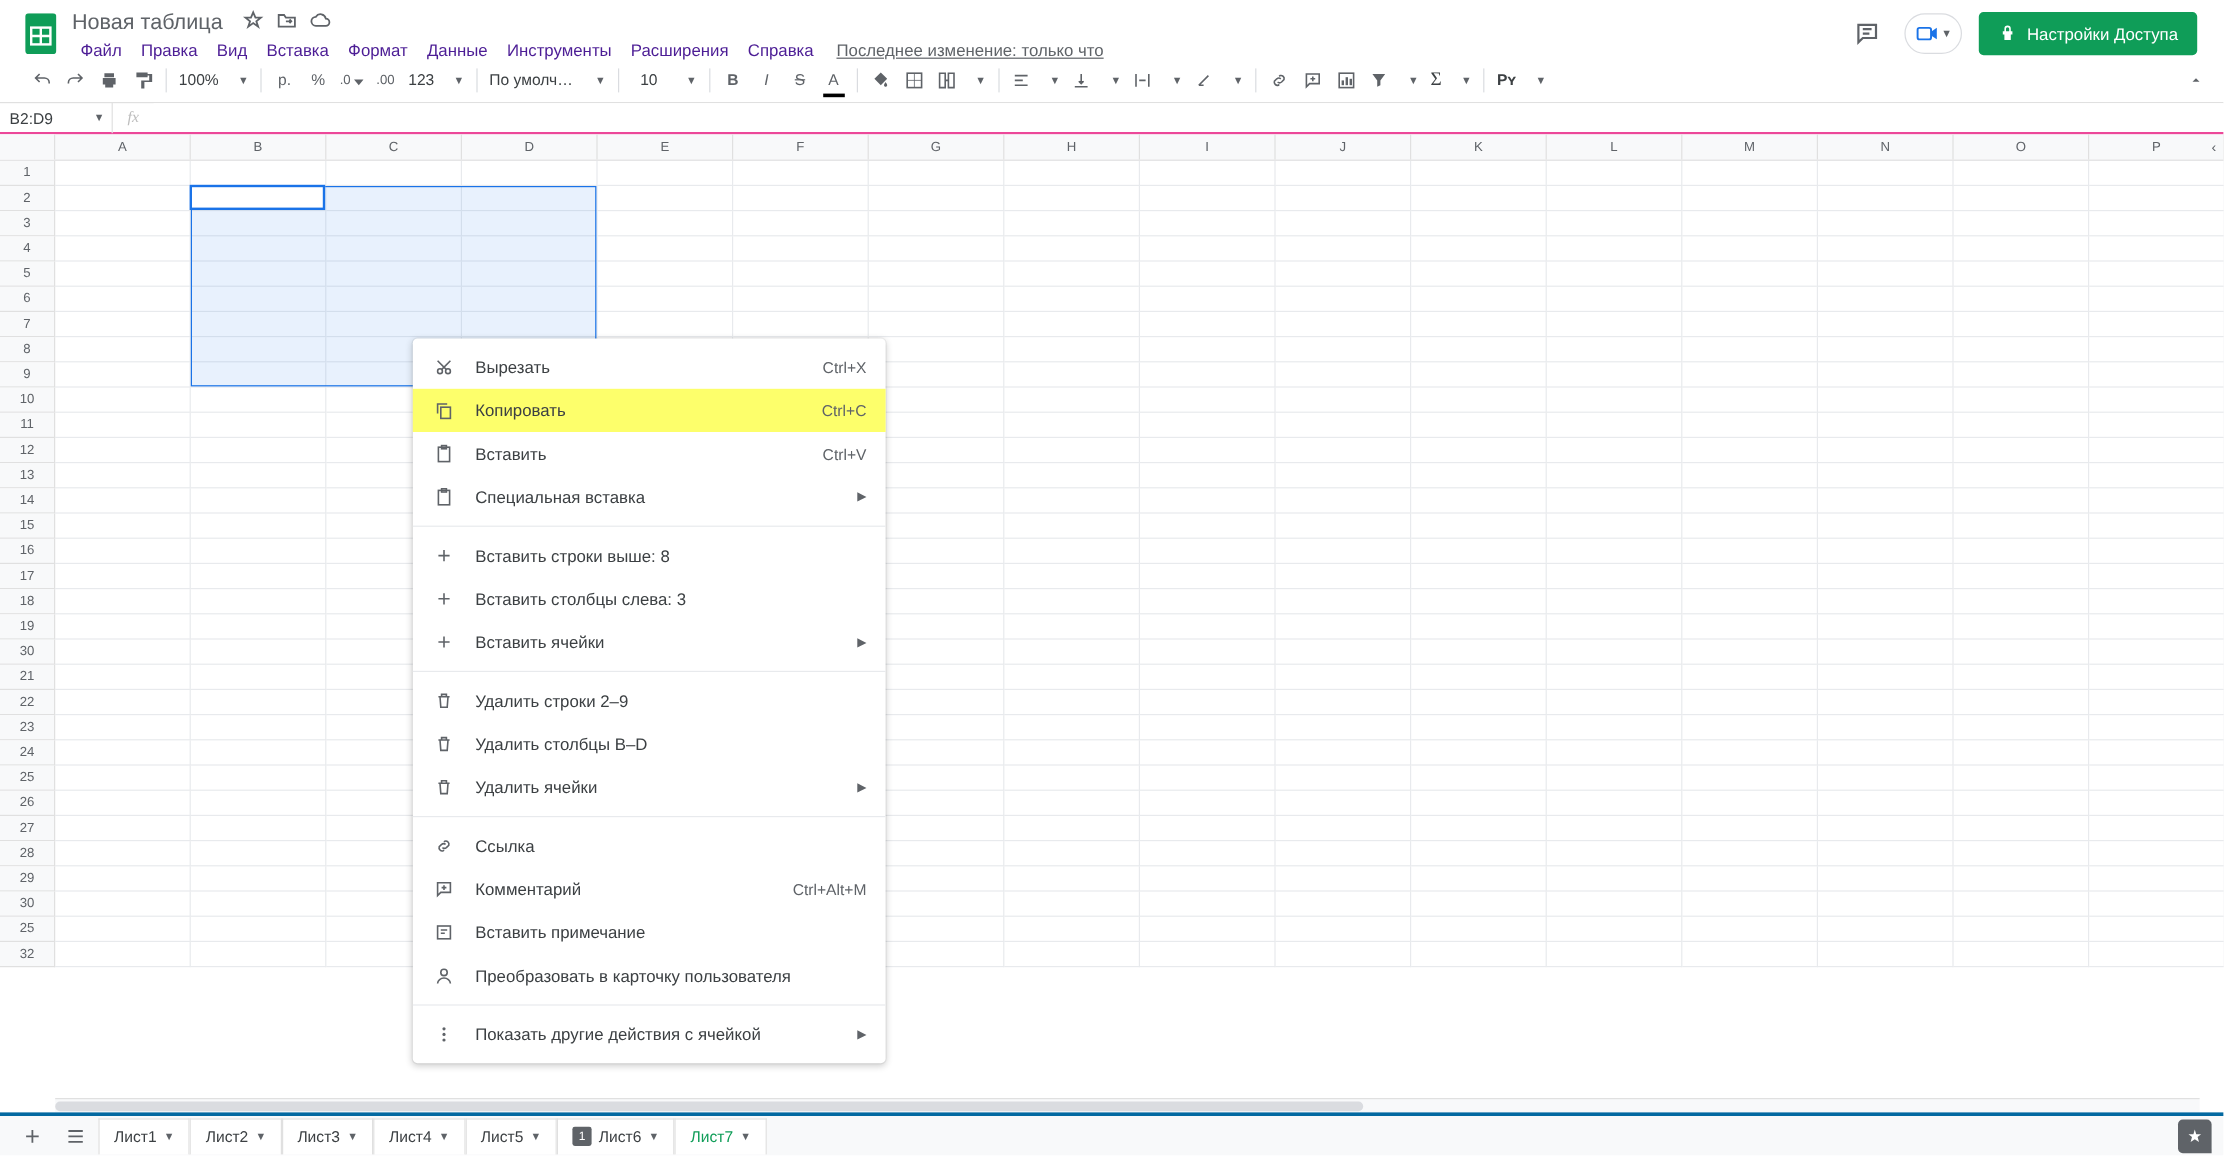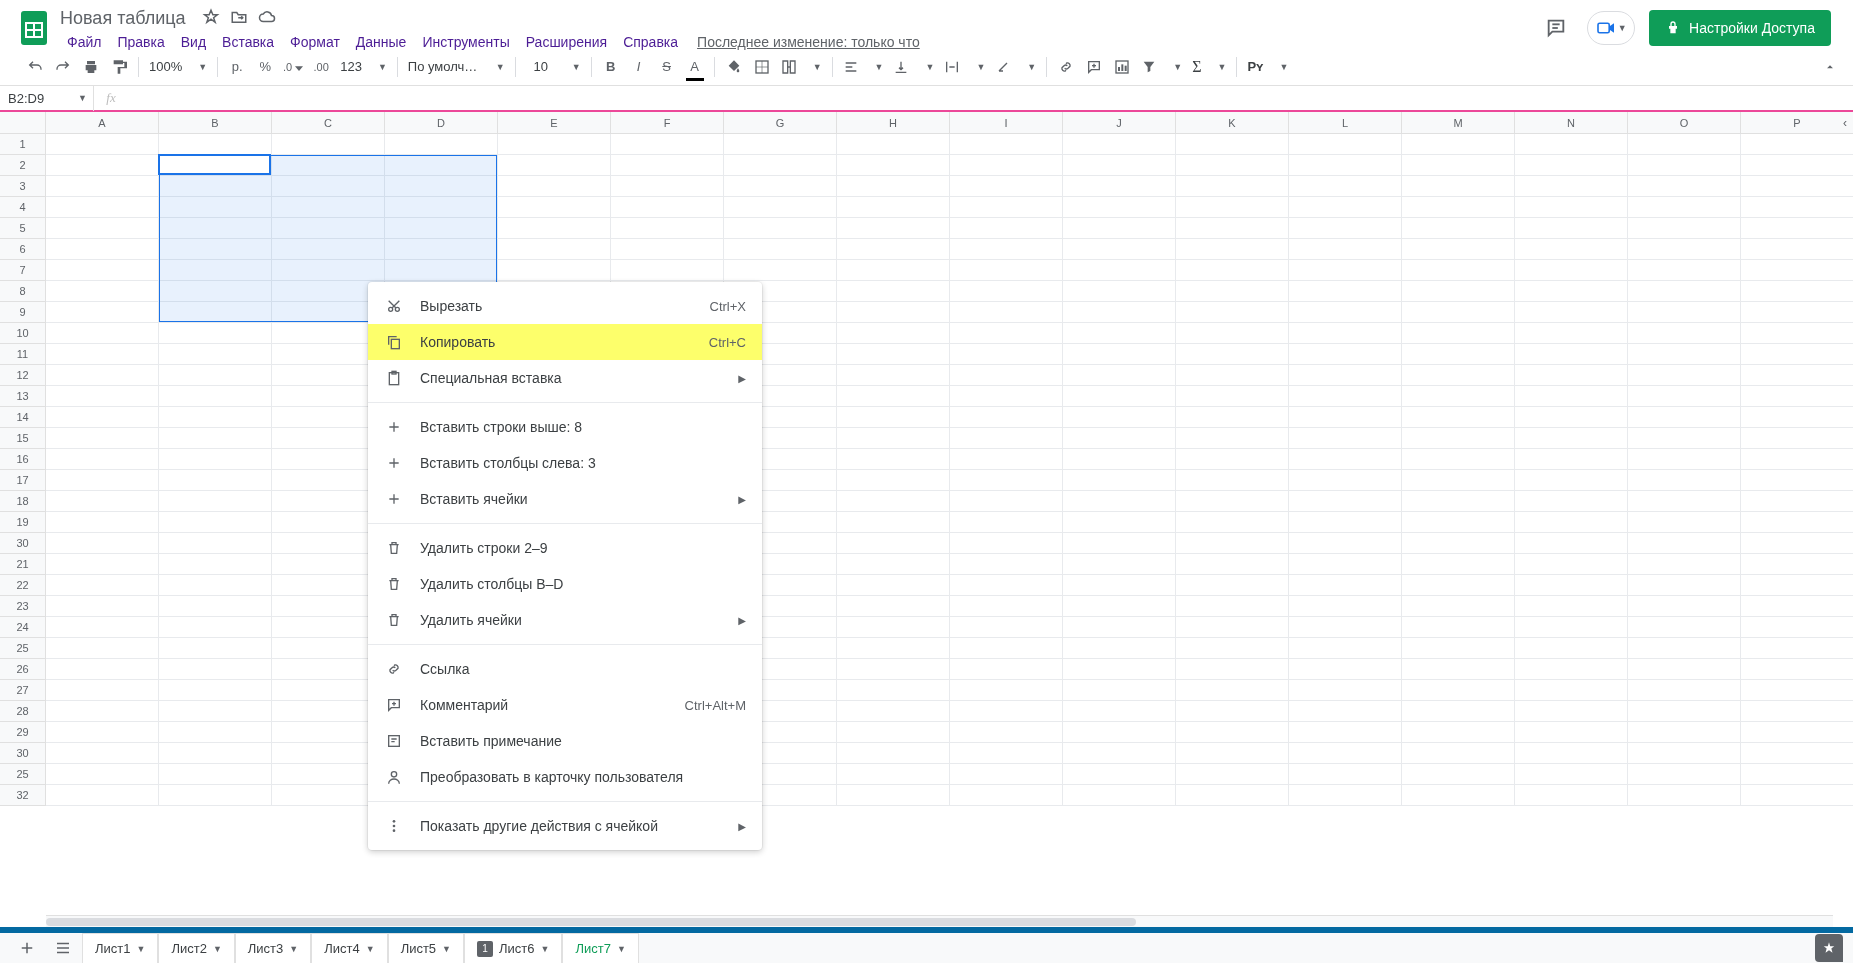--- a/index.html
+++ b/index.html
@@ -117,21 +117,21 @@
 .ctx-item.highlight { background:#fdff6b; }
 .ctx-icon { width:20px; height:20px; display:flex; align-items:center; justify-content:center; color:#5f6368; }
 .ctx-label { flex:1; }
 .ctx-shortcut { color:#5f6368; font-size:13px; }
 .ctx-arrow { color:#5f6368; font-size:10px; }
 .ctx-sep { height:1px; background:#e8eaed; margin:6px 0; }
 
 
 .sheet-bar {
   position:absolute; left:0; right:0; bottom:0; height:36px;
-  border-top:6px solid #0369a1; background:#f8f9fa;
+  border-top:3px solid #0369a1; background:#f8f9fa;
   display:flex; align-items:center; padding:0 10px; gap:2px;
 }
 .sheet-btn { width:34px; height:30px; display:flex; align-items:center; justify-content:center; cursor:pointer; color:#5f6368; }
 .sheet-tab {
   display:flex; align-items:center; gap:6px; height:30px; padding:0 12px;
   background:#fff; border:1px solid #e0e0e0; border-bottom:none;
   border-radius:0; cursor:pointer; font-size:13px; color:#3c4043;
   margin-right:0px;
 }
 .sheet-tab .caret { font-size:9px; color:#5f6368; }
@@ -1020,41 +1020,51 @@
       </div>
   </div>
 </div>
 
 <span class="vchevron">‹</span>
 
 <div class="hscroll">
   <div class="hscroll-thumb" style="left:0;width:1090px"></div>
 </div>
 
-<div class="ctx-menu" id="ctx-menu" style="left: 368px; top: 282px;">
+<div class="ctx-menu" id="ctx-menu" style="left: 344px; top: 282px;">
     <div class="ctx-item">
       <span class="ctx-icon">
         <svg width="16" height="16" viewBox="0 0 24 24">
           <circle cx="7" cy="17" r="3" fill="none" stroke="#5f6368" stroke-width="2"></circle>
           <circle cx="17" cy="17" r="3" fill="none" stroke="#5f6368" stroke-width="2"></circle>
           <path stroke="#5f6368" stroke-width="2" d="M9 15L20 4M15 15L4 4"></path>
         </svg>
       </span>
       <span class="ctx-label">Вырезать</span>
       <span class="ctx-shortcut">Ctrl+X</span>
     </div>
     <div class="ctx-item highlight">
       <span class="ctx-icon">
         <svg width="16" height="16" viewBox="0 0 24 24">
           <rect x="8" y="8" width="12" height="14" fill="none" stroke="#5f6368" stroke-width="2"></rect>
           <path fill="none" stroke="#5f6368" stroke-width="2" d="M4 16V4h12"></path>
         </svg>
       </span>
       <span class="ctx-label">Копировать</span>
       <span class="ctx-shortcut">Ctrl+C</span>
+    </div>
+    <div class="ctx-item">
+      <span class="ctx-icon">
+        <svg width="16" height="16" viewBox="0 0 24 24">
+          <rect x="5" y="4" width="14" height="18" fill="none" stroke="#5f6368" stroke-width="2"></rect>
+          <rect x="9" y="2" width="6" height="4" fill="none" stroke="#5f6368" stroke-width="2"></rect>
+        </svg>
+      </span>
+      <span class="ctx-label">Вставить</span>
+      <span class="ctx-shortcut">Ctrl+V</span>
     </div>
     <div class="ctx-item">
       <span class="ctx-icon">
         <svg width="16" height="16" viewBox="0 0 24 24">
           <rect x="5" y="4" width="14" height="18" fill="none" stroke="#5f6368" stroke-width="2"></rect>
           <rect x="9" y="2" width="6" height="4" fill="none" stroke="#5f6368" stroke-width="2"></rect>
         </svg>
       </span>
       <span class="ctx-label">Специальная вставка</span>
       <span class="ctx-arrow">▶</span>

